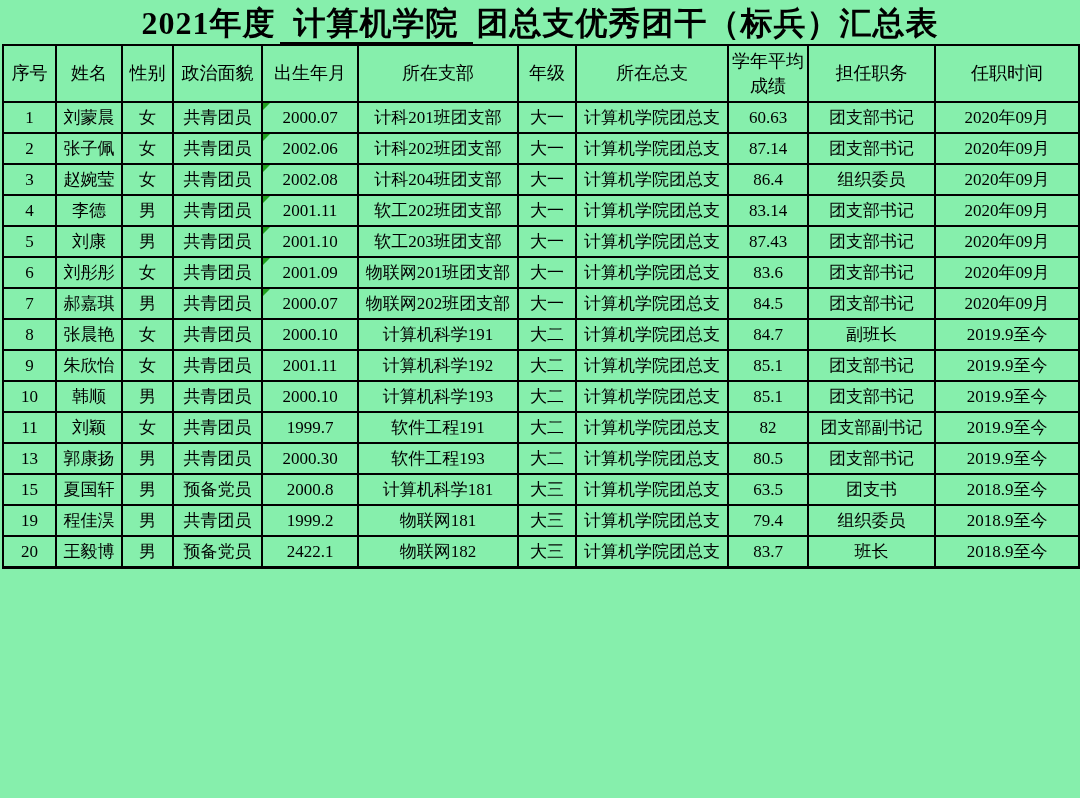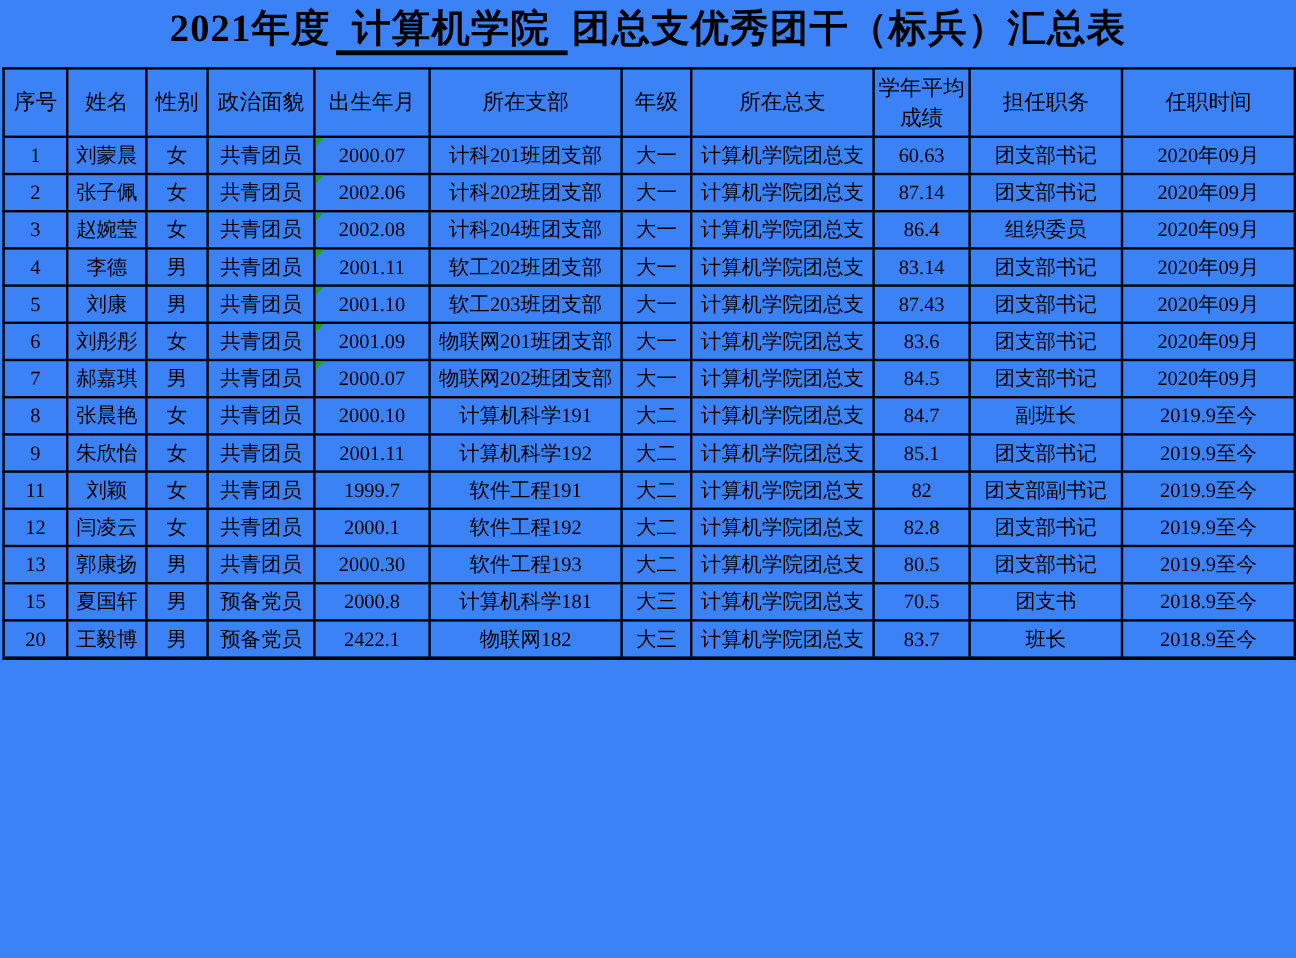--- a/index.html
+++ b/index.html
@@ -1,18 +1,18 @@
 <!DOCTYPE html>
 <html><head>
 <meta charset="utf-8">
 <style>
   html,body{margin:0;padding:0;background:#ffffff;}
   .page{
     width:1080px;height:798px;
-    background:#3b82f6;
+    background:#86efac;
     font-family:"Liberation Serif","DejaVu Serif",serif;
     color:#000;
     overflow:hidden;
     box-sizing:border-box;
   }
   .title{
     height:41px;
     margin:3px 2px 0 2px;
     text-align:center;
     font-size:32px;
@@ -25,21 +25,21 @@
     display:inline-block;
     border-bottom:4px solid #000;
     padding:0 14px;
     margin:0 4px;
     line-height:37px;
   }
   table.summary{
     table-layout:fixed;
     border-collapse:collapse;
     width:1076px;
-    margin:12px 2px;
+    margin:0 2px;
     border:2px solid #000;
     border-bottom-width:3px;
   }
   table.summary th, table.summary td{
     border:2px solid #000;
     text-align:center;
     vertical-align:middle;
     padding:0 1px;
     position:relative;
     overflow:hidden;
@@ -213,43 +213,43 @@
           <td>共青团员</td>
           <td>2001.11</td>
           <td>计算机科学192</td>
           <td>大二</td>
           <td>计算机学院团总支</td>
           <td>85.1</td>
           <td>团支部书记</td>
           <td>2019.9至今</td>
         </tr>
         <tr>
+          <td>10</td>
+          <td>韩顺</td>
+          <td>男</td>
+          <td>共青团员</td>
+          <td>2000.10</td>
+          <td>计算机科学193</td>
+          <td>大二</td>
+          <td>计算机学院团总支</td>
+          <td>85.1</td>
+          <td>团支部书记</td>
+          <td>2019.9至今</td>
+        </tr>
+        <tr>
           <td>11</td>
           <td>刘颖</td>
           <td>女</td>
           <td>共青团员</td>
           <td>1999.7</td>
           <td>软件工程191</td>
           <td>大二</td>
           <td>计算机学院团总支</td>
           <td>82</td>
           <td>团支部副书记</td>
-          <td>2019.9至今</td>
-        </tr>
-        <tr>
-          <td>12</td>
-          <td>闫凌云</td>
-          <td>女</td>
-          <td>共青团员</td>
-          <td>2000.1</td>
-          <td>软件工程192</td>
-          <td>大二</td>
-          <td>计算机学院团总支</td>
-          <td>82.8</td>
-          <td>团支部书记</td>
           <td>2019.9至今</td>
         </tr>
         <tr>
           <td>13</td>
           <td>郭康扬</td>
           <td>男</td>
           <td>共青团员</td>
           <td>2000.30</td>
           <td>软件工程193</td>
           <td>大二</td>
@@ -260,22 +260,35 @@
         </tr>
         <tr>
           <td>15</td>
           <td>夏国轩</td>
           <td>男</td>
           <td>预备党员</td>
           <td>2000.8</td>
           <td>计算机科学181</td>
           <td>大三</td>
           <td>计算机学院团总支</td>
-          <td>70.5</td>
+          <td>63.5</td>
           <td>团支书</td>
+          <td>2018.9至今</td>
+        </tr>
+        <tr>
+          <td>19</td>
+          <td>程佳淏</td>
+          <td>男</td>
+          <td>共青团员</td>
+          <td>1999.2</td>
+          <td>物联网181</td>
+          <td>大三</td>
+          <td>计算机学院团总支</td>
+          <td>79.4</td>
+          <td>组织委员</td>
           <td>2018.9至今</td>
         </tr>
         <tr>
           <td>20</td>
           <td>王毅博</td>
           <td>男</td>
           <td>预备党员</td>
           <td>2422.1</td>
           <td>物联网182</td>
           <td>大三</td>

